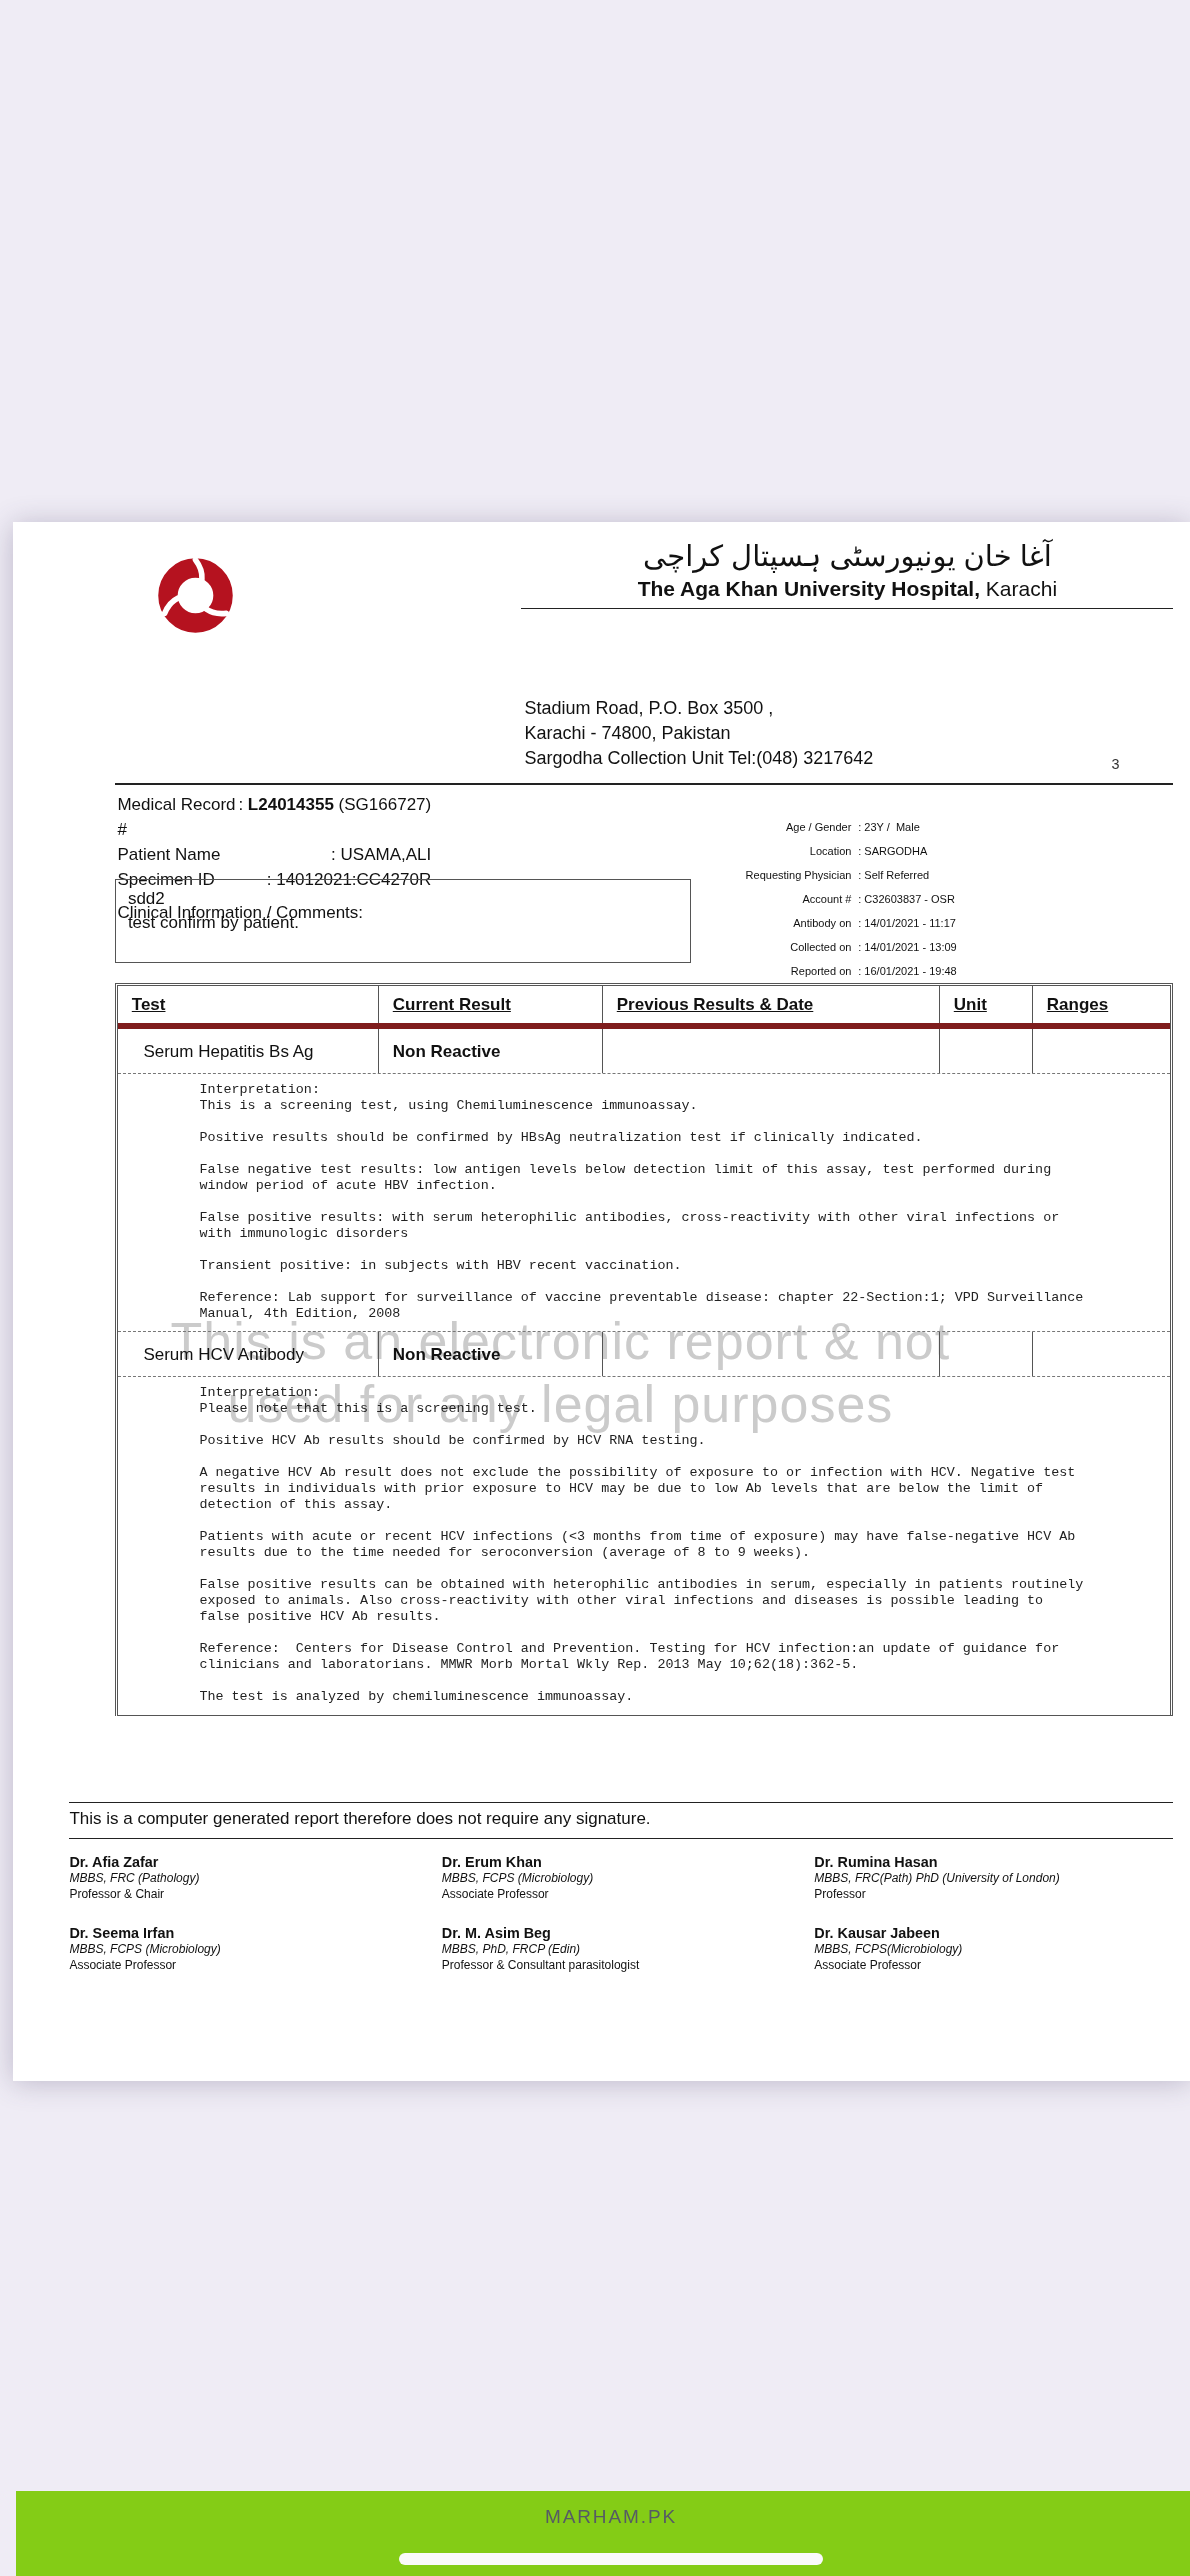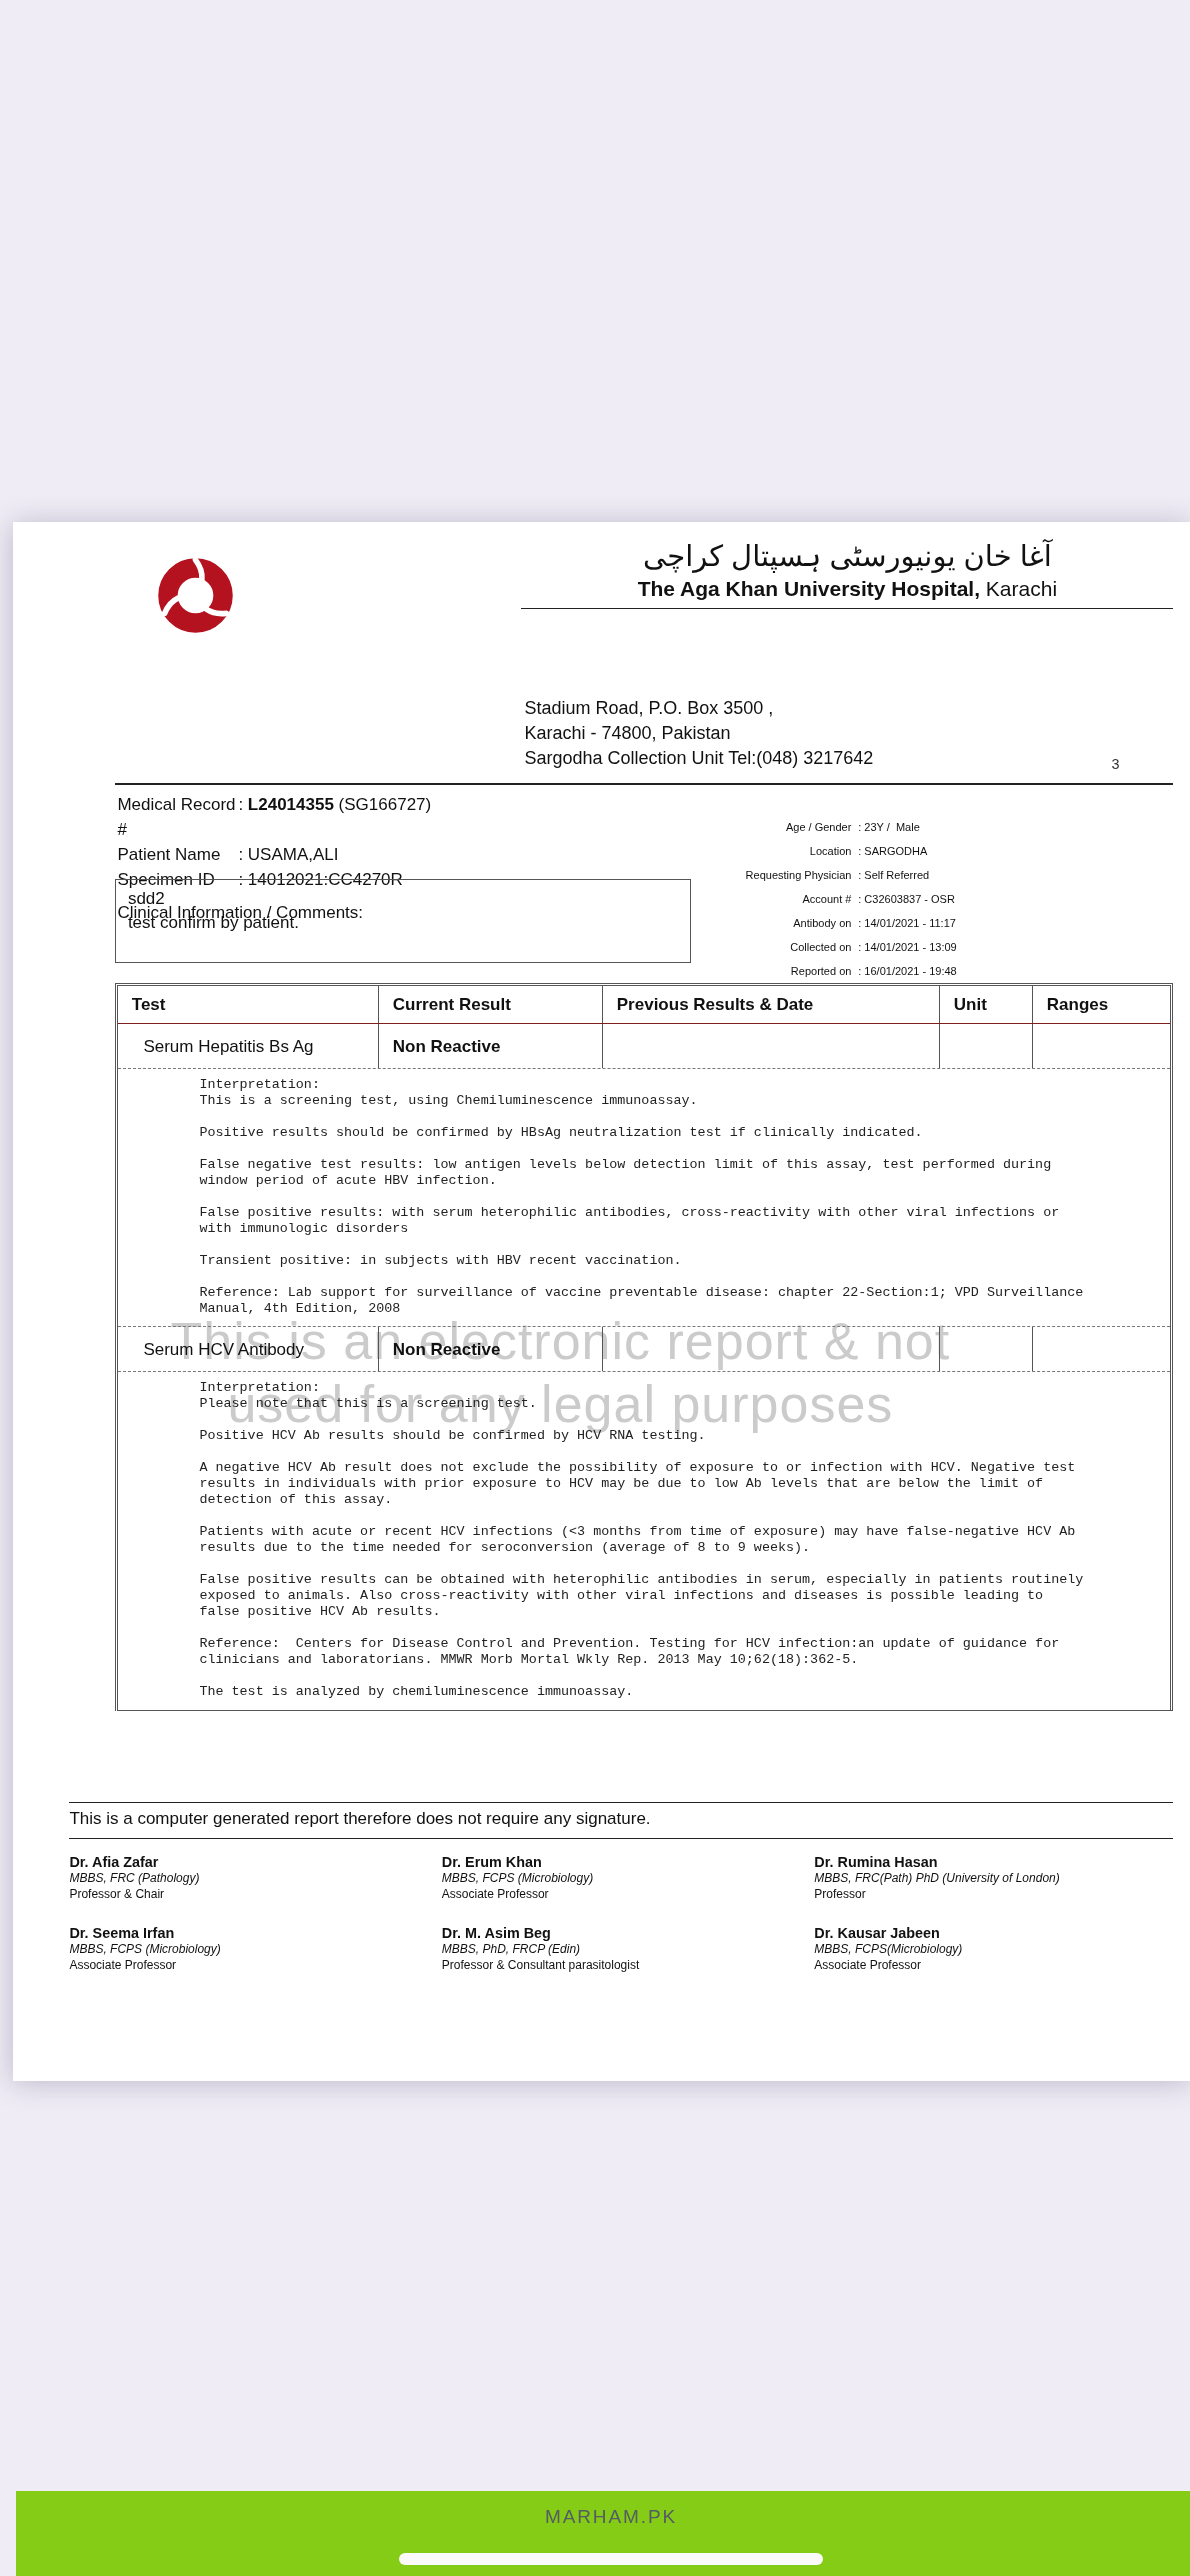--- a/index.html
+++ b/index.html
@@ -29,21 +29,21 @@
   .urdu { font-size: 29px; line-height: 35px; direction: rtl; }
   .hname { font-size: 21px; margin-top: 2.9px; }
   .hname .bold { font-weight: bold; }
 
   .address { position: absolute; left: 511px; top: 174px; font-size: 18px; line-height: 25px; }
 
   .rule { position: absolute; left: 102px; top: 261px; width: 1058px; border-top: 2.9px solid #222; }
   .pagenum { position: absolute; left: 1098px; top: 234px; font-size: 14.4px; color:#333; }
 
   .pleft { position: absolute; left: 104px; top: 270px; font-size: 17px; line-height: 25px; }
-  .prow { display: flex; }
+  .prow { display: flex; justify-content: space-between; }
   .plbl { width: 121px; flex: none; }
   .pval { white-space: pre; }
   .pval::before, .pvalwrap::before { content: ": "; white-space: pre; }
   .clinical { margin-top: 7.7px; }
 
   .cbox {
     position: absolute; left: 102px; top: 357px; width: 576px; height: 84px;
     border: 1.9px solid #555; padding: 6.7px 11.5px; font-size: 17px; line-height: 24px;
   }
 
@@ -51,21 +51,21 @@
   .prrow { display: flex; }
   .prlbl { width: 225px; text-align: right; flex: none; }
   .prval { margin-left: 3.8px; white-space: pre; }
   .prval::before { content: " : "; white-space: pre; }
 
   .rtable {
     position: absolute; left: 102px; top: 461px; width: 1058px;
     border: 3.8px double #555; border-bottom: 1.9px solid #555; font-size: 17px;
     background: transparent;
   }
-  .thead { display: flex; border-bottom: 1px solid #7f1d1d; font-weight: bold; }
+  .thead { display: flex; border-bottom: 6px solid #7f1d1d; font-weight: bold; text-decoration: underline; }
   .th, .td { padding: 8.6px 3.8px 8.6px 13.4px; border-right: 1px solid #555; }
   .c1 { width: 261px; flex: none; }
   .c2 { width: 224px; flex: none; }
   .c3 { width: 337px; flex: none; }
   .c4 { width: 93px;  flex: none; }
   .c5 { flex: 1; border-right: none; }
   .trow { display: flex; border-bottom: 1px dashed #777; }
   .td { min-height: 44px; padding-top: 12.5px; }
   .testname { padding-left: 25px; }
   .resultval { font-weight: bold; }

